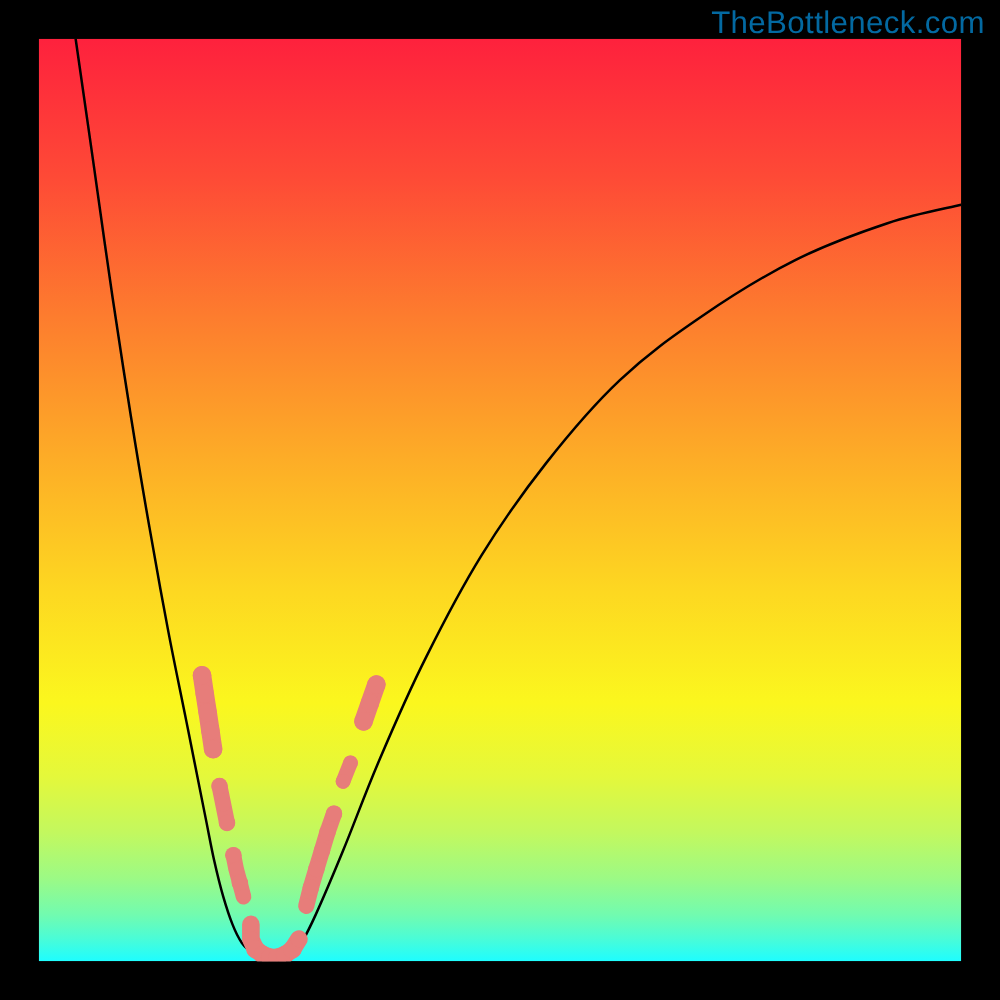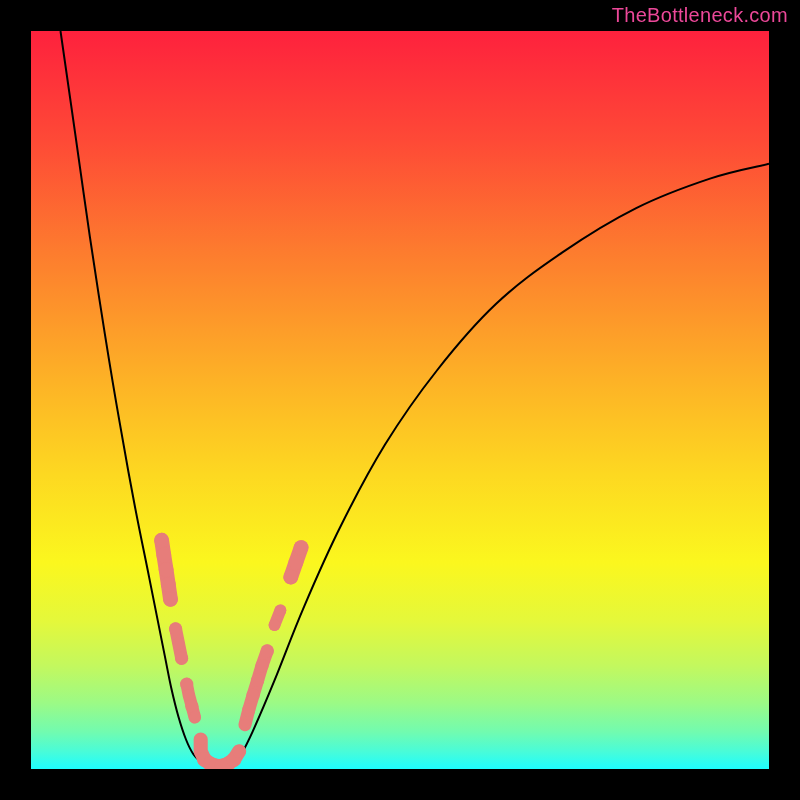--- a/index.html
+++ b/index.html
@@ -23,22 +23,22 @@
     position: absolute;
     left: 0;
     top: 0;
     width: 100%;
     height: 100%;
   }
   .watermark {
     position: absolute;
     top: 4px;
     right: 12px;
-    color: #ec4899;
-    font-size: 20px;
+    color: #0369a1;
+    font-size: 25px;
     font-weight: 500;
     letter-spacing: 0.3px;
   }
   svg.curve {
     position: absolute;
     left: 0;
     top: 0;
     width: 100%;
     height: 100%;
     overflow: visible;

